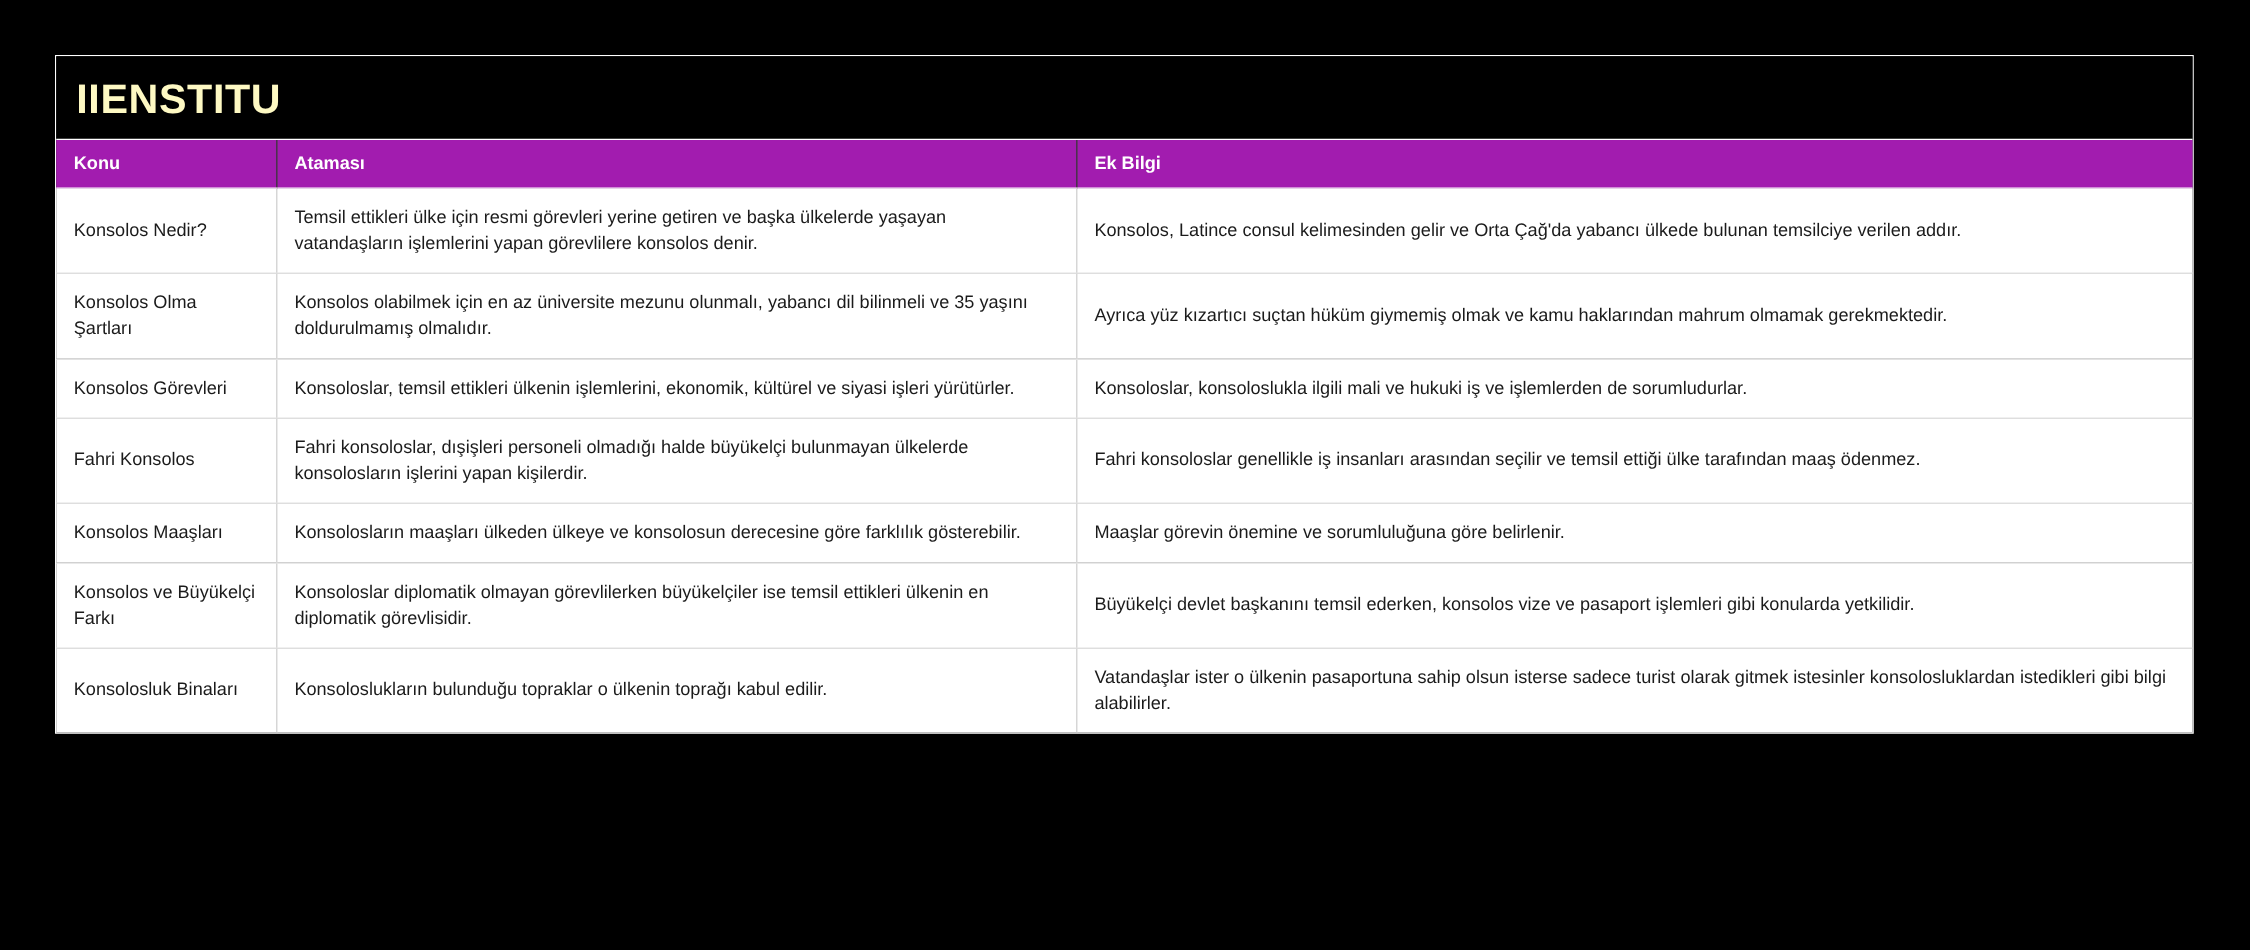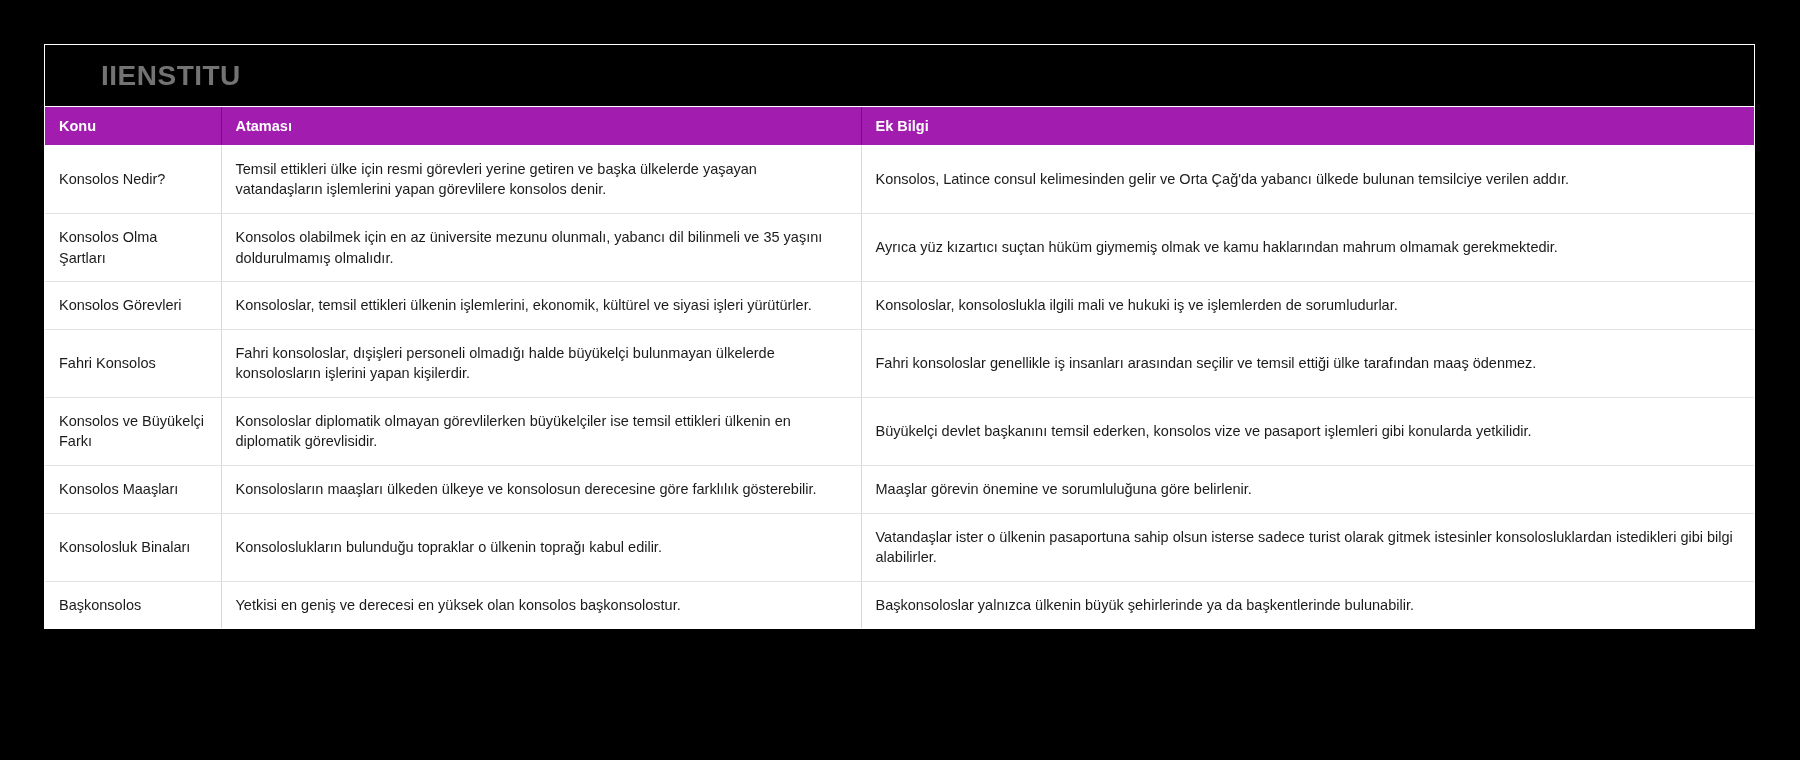--- a/index.html
+++ b/index.html
@@ -31,26 +31,25 @@
     background: #000000;
   }
 
   .brand-bar {
     background: #000000;
     padding: 16px 16px 14px 16px;
     border-bottom: 1px solid #ffffff;
   }
 
   .brand-title {
-    color: #737373;
-    font-size: 28px;
+    color: #fef9c3;
+    font-size: 33px;
     font-weight: bold;
     letter-spacing: 0.5px;
     line-height: 1.1;
-    margin-left: 40px;
   }
 
   table.data {
     border-collapse: collapse;
     width: 100%;
     table-layout: fixed;
   }
 
   table.data thead th {
     background: #a21caf;
@@ -132,36 +131,31 @@
             <td class="cell-konu">Konsolos Görevleri</td>
             <td class="cell-aciklama">Konsoloslar, temsil ettikleri ülkenin işlemlerini, ekonomik, kültürel ve siyasi işleri yürütürler.</td>
             <td class="cell-ek">Konsoloslar, konsoloslukla ilgili mali ve hukuki iş ve işlemlerden de sorumludurlar.</td>
           </tr>
           <tr>
             <td class="cell-konu">Fahri Konsolos</td>
             <td class="cell-aciklama">Fahri konsoloslar, dışişleri personeli olmadığı halde büyükelçi bulunmayan ülkelerde konsolosların işlerini yapan kişilerdir.</td>
             <td class="cell-ek">Fahri konsoloslar genellikle iş insanları arasından seçilir ve temsil ettiği ülke tarafından maaş ödenmez.</td>
           </tr>
           <tr>
+            <td class="cell-konu">Konsolos Maaşları</td>
+            <td class="cell-aciklama">Konsolosların maaşları ülkeden ülkeye ve konsolosun derecesine göre farklılık gösterebilir.</td>
+            <td class="cell-ek">Maaşlar görevin önemine ve sorumluluğuna göre belirlenir.</td>
+          </tr>
+          <tr>
             <td class="cell-konu">Konsolos ve Büyükelçi Farkı</td>
             <td class="cell-aciklama">Konsoloslar diplomatik olmayan görevlilerken büyükelçiler ise temsil ettikleri ülkenin en diplomatik görevlisidir.</td>
             <td class="cell-ek">Büyükelçi devlet başkanını temsil ederken, konsolos vize ve pasaport işlemleri gibi konularda yetkilidir.</td>
           </tr>
           <tr>
-            <td class="cell-konu">Konsolos Maaşları</td>
-            <td class="cell-aciklama">Konsolosların maaşları ülkeden ülkeye ve konsolosun derecesine göre farklılık gösterebilir.</td>
-            <td class="cell-ek">Maaşlar görevin önemine ve sorumluluğuna göre belirlenir.</td>
-          </tr>
-          <tr>
             <td class="cell-konu">Konsolosluk Binaları</td>
             <td class="cell-aciklama">Konsoloslukların bulunduğu topraklar o ülkenin toprağı kabul edilir.</td>
             <td class="cell-ek">Vatandaşlar ister o ülkenin pasaportuna sahip olsun isterse sadece turist olarak gitmek istesinler konsolosluklardan istedikleri gibi bilgi alabilirler.</td>
-          </tr>
-          <tr>
-            <td class="cell-konu">Başkonsolos</td>
-            <td class="cell-aciklama">Yetkisi en geniş ve derecesi en yüksek olan konsolos başkonsolostur.</td>
-            <td class="cell-ek">Başkonsoloslar yalnızca ülkenin büyük şehirlerinde ya da başkentlerinde bulunabilir.</td>
           </tr>
         </tbody>
     </table>
 
   </div>
 </div>
 
 </body></html>

